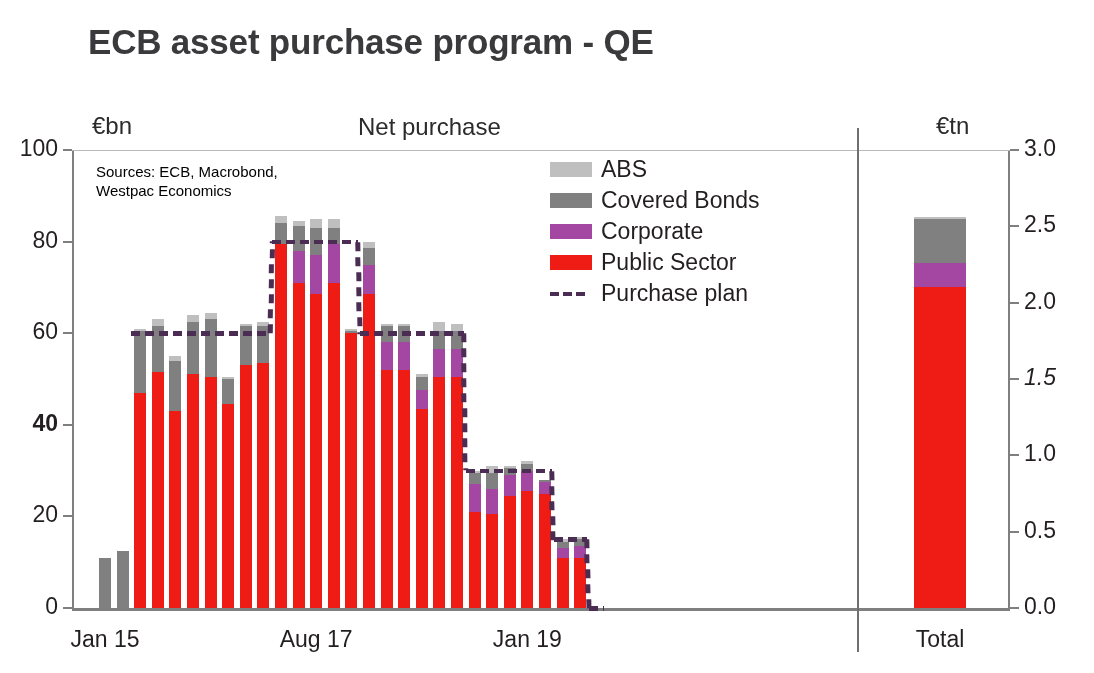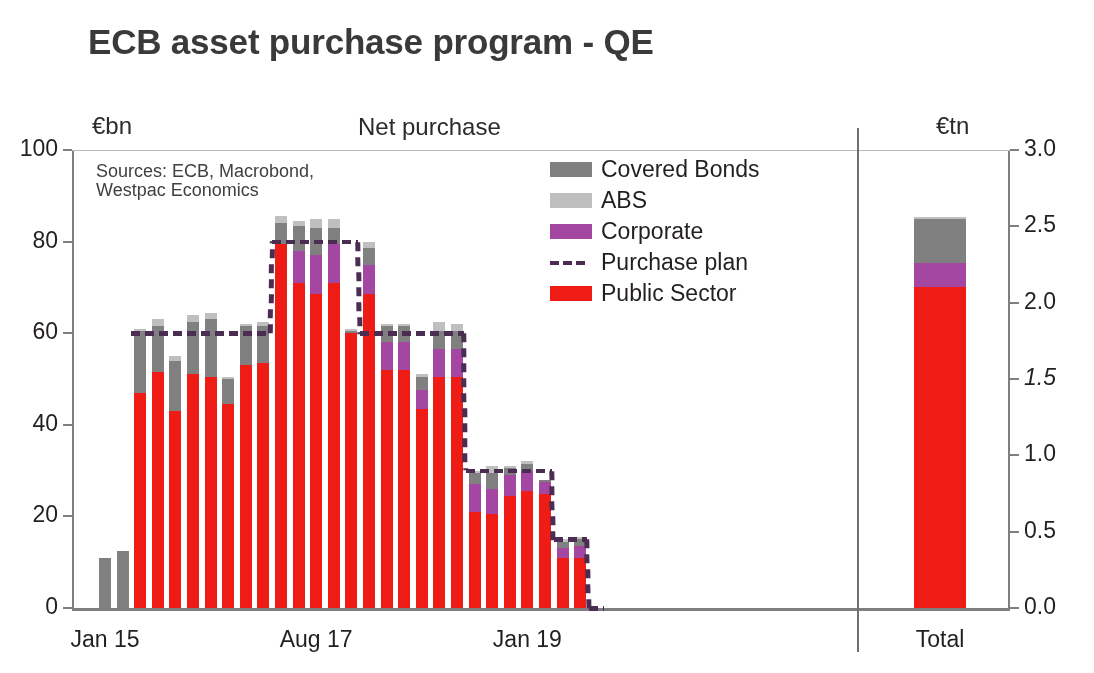--- a/index.html
+++ b/index.html
@@ -32,21 +32,21 @@
   }
   .ytick-label.right{text-align:left;}
 
   .xtick-label{
     position:absolute;font-size:23px;color:#231f20;
     white-space:nowrap;text-align:center;
   }
 
   .source-note{
     position:absolute;left:96px;top:162px;
-    font-size:18px;line-height:19px;color:#404040;white-space:pre-line;
+    font-size:15px;line-height:19px;color:#000000;white-space:pre-line;
   }
 
   #legend{position:absolute;left:550px;top:154px;}
   .legend-row{display:flex;align-items:center;height:31px;}
   .legend-swatch{width:42px;height:15px;margin-right:9px;flex:none;}
   .legend-dash{
     width:42px;height:15px;margin-right:9px;flex:none;position:relative;
   }
   .legend-dash i{
     position:absolute;top:6px;height:4px;background:#4b2c52;display:block;
@@ -72,56 +72,56 @@
 
   <div class="panel-title" id="unit-left">€bn</div>
   <div class="panel-title" id="net-purchases-title">Net purchase</div>
   <div class="panel-title" id="unit-right">€tn</div>
 
   <div class="source-note">Sources: ECB, Macrobond,
  Westpac Economics</div>
 
   <div id="legend">
       <div class="legend-row">
+        <div class="legend-swatch" style="background: rgb(191, 191, 191);"></div>
+        <div class="legend-label">ABS</div>
+      </div>
+      <div class="legend-row">
         <div class="legend-swatch" style="background: rgb(128, 128, 128);"></div>
         <div class="legend-label">Covered Bonds</div>
       </div>
       <div class="legend-row">
-        <div class="legend-swatch" style="background: rgb(191, 191, 191);"></div>
-        <div class="legend-label">ABS</div>
-      </div>
-      <div class="legend-row">
         <div class="legend-swatch" style="background: rgb(163, 71, 163);"></div>
         <div class="legend-label">Corporate</div>
+      </div>
+      <div class="legend-row">
+        <div class="legend-swatch" style="background: rgb(238, 28, 20);"></div>
+        <div class="legend-label">Public Sector</div>
       </div>
       <div class="legend-row">
         <div class="legend-dash">
           <i></i>
           <i></i>
           <i></i>
         </div>
         <div class="legend-label">Purchase plan</div>
-      </div>
-      <div class="legend-row">
-        <div class="legend-swatch" style="background: rgb(238, 28, 20);"></div>
-        <div class="legend-label">Public Sector</div>
       </div>
     </div>
 
   <div id="axes">
       <div class="axis-line" style="left: 72px; top: 150px; width: 2px; height: 459px;"></div>
       <div class="axis-line" style="left: 1008px; top: 150px; width: 2px; height: 459px;"></div>
       <div class="axis-line" style="left: 72px; top: 608px; width: 938px; height: 3px;"></div>
       <div class="axis-line" style="left: 72px; top: 150px; width: 938px; height: 1px; background: rgb(185, 185, 185);"></div>
       <div class="tick" style="left: 63px; top: 607px;"></div>
       <div class="ytick-label" style="left: 6px; top: 593px; width: 52px;">0</div>
       <div class="tick" style="left: 63px; top: 515.4px;"></div>
       <div class="ytick-label" style="left: 6px; top: 501.4px; width: 52px;">20</div>
       <div class="tick" style="left: 63px; top: 423.8px;"></div>
-      <div class="ytick-label" style="left: 6px; top: 409.8px; width: 52px;">40</div>
+      <div class="ytick-label" style="left: 6px; top: 409.8px; width: 52px; font-weight: bold;">40</div>
       <div class="tick" style="left: 63px; top: 332.2px;"></div>
       <div class="ytick-label" style="left: 6px; top: 318.2px; width: 52px;">60</div>
       <div class="tick" style="left: 63px; top: 240.6px;"></div>
       <div class="ytick-label" style="left: 6px; top: 226.6px; width: 52px;">80</div>
       <div class="tick" style="left: 63px; top: 149px;"></div>
       <div class="ytick-label" style="left: 6px; top: 135px; width: 52px;">100</div>
       <div class="tick" style="left: 1010px; top: 607px;"></div>
       <div class="ytick-label right" style="left: 1024px; top: 593px; width: 60px;">0.0</div>
       <div class="tick" style="left: 1010px; top: 530.667px;"></div>
       <div class="ytick-label right" style="left: 1024px; top: 516.667px; width: 60px;">0.5</div>

